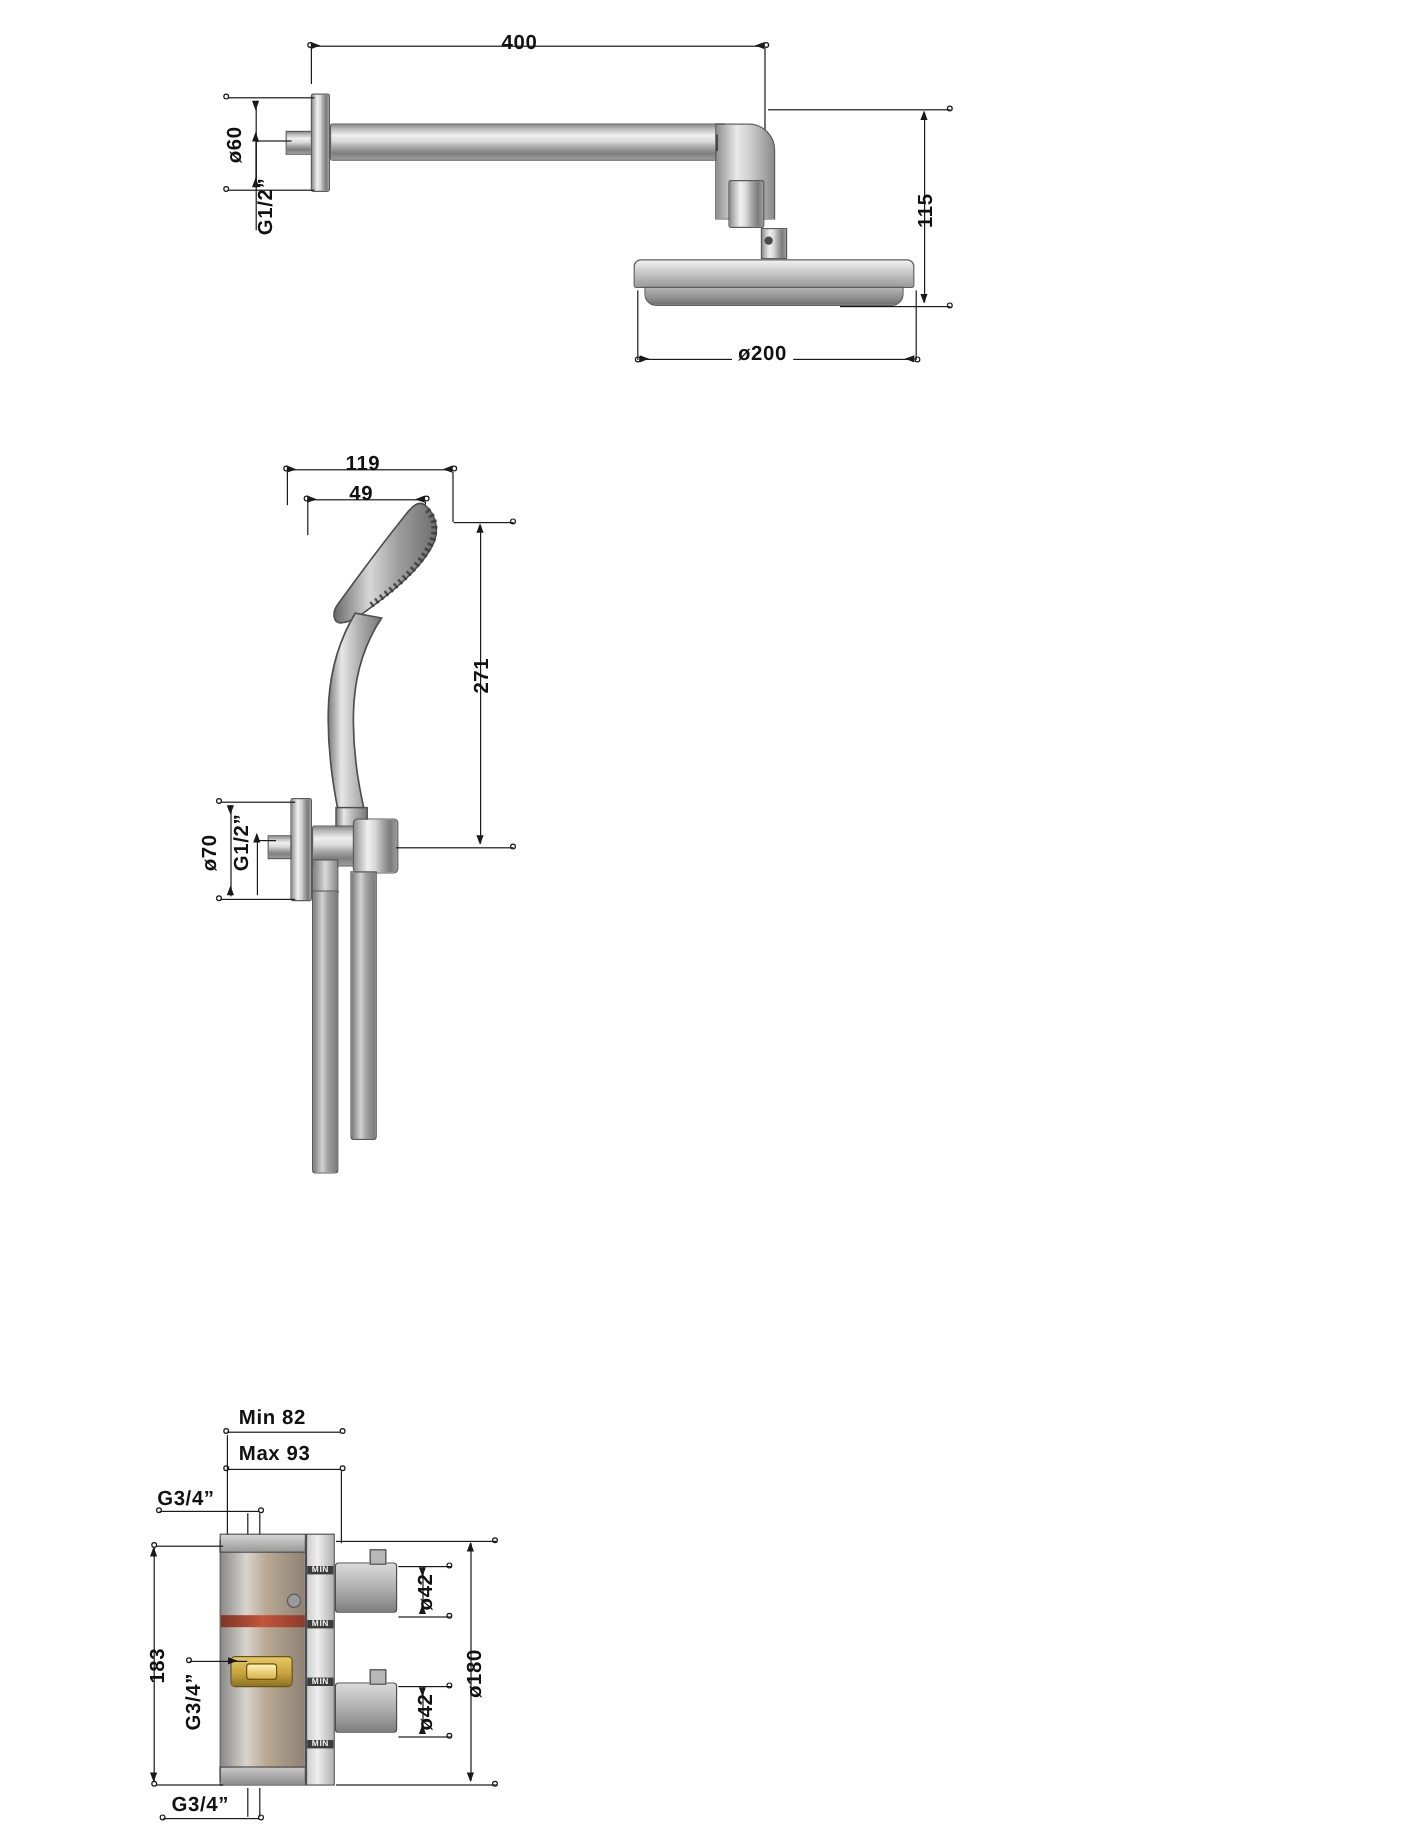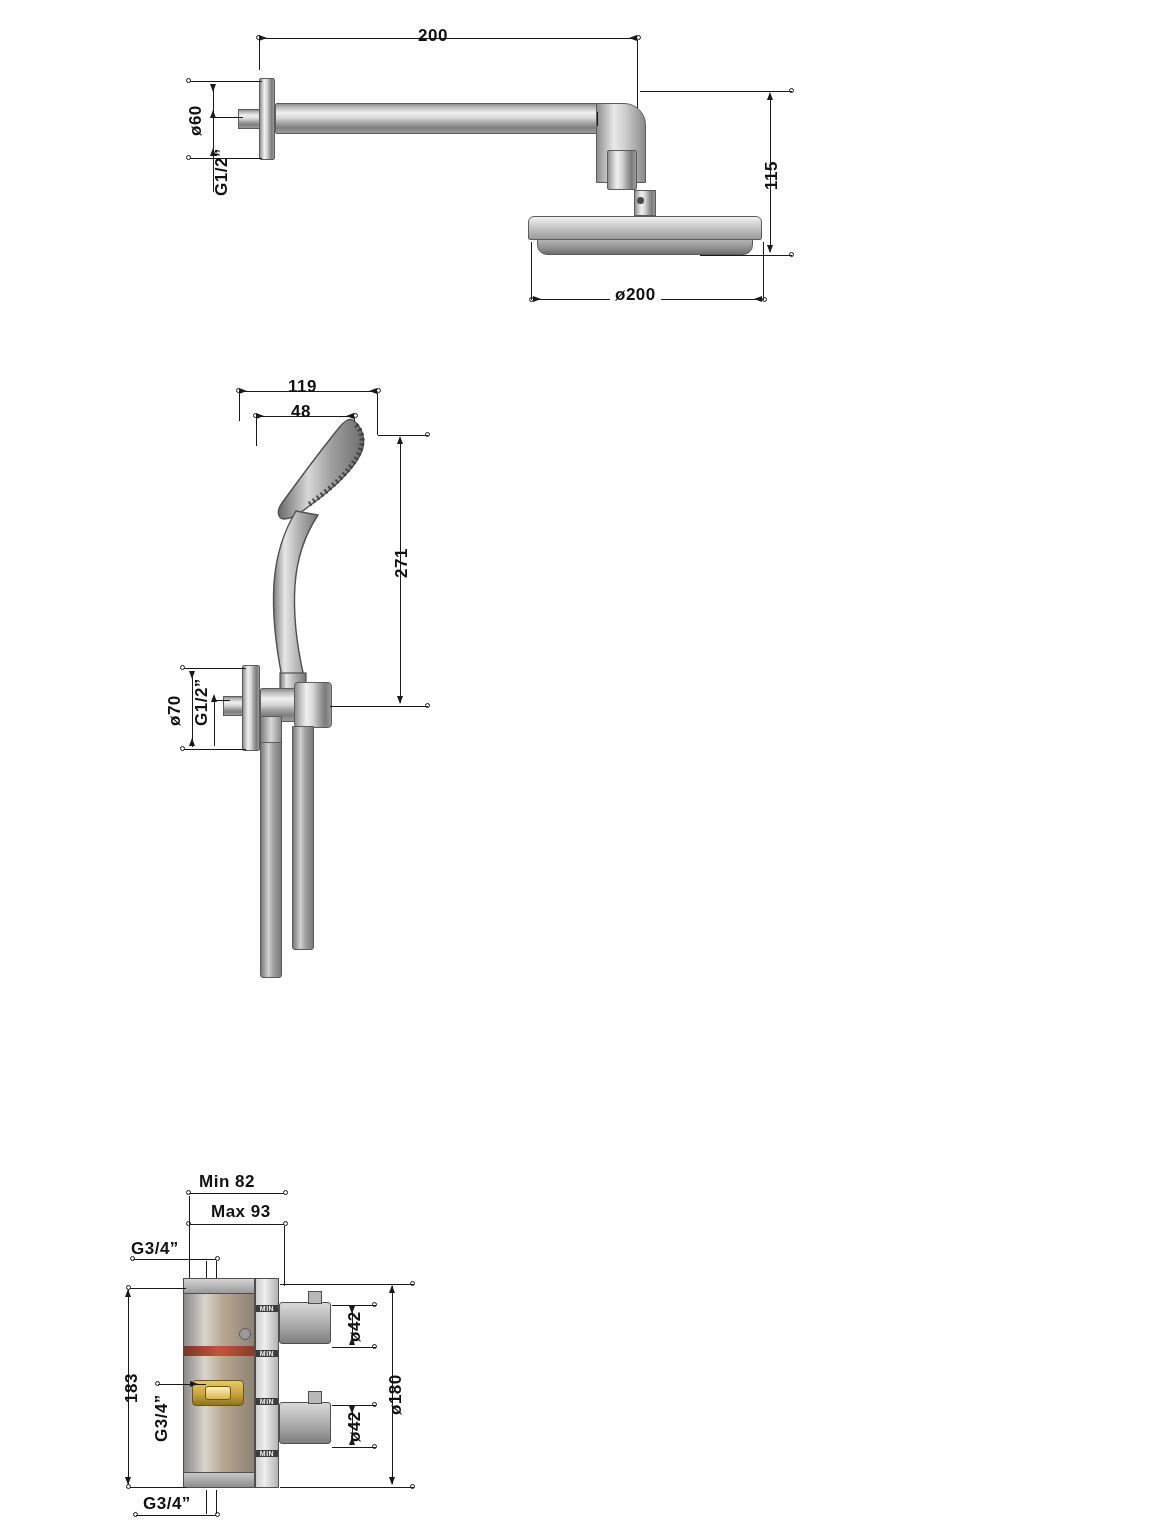--- a/index.html
+++ b/index.html
@@ -102,21 +102,21 @@
 
 <div class="sheet">
 
   <div class="fig" style="left:0; top:0; width:1168px; height:340px;">
 
     <div class="dot" style="left:256px; top:35px;"></div>
     <div class="dot" style="left:636px; top:35px;"></div>
     <div class="dimline h" style="left:259px; top:38px; width:378px;"></div>
     <div class="arrow right" style="left:259px; top:35px;"></div>
     <div class="arrow left" style="left:629px; top:35px;"></div>
-    <div class="label" style="left:418px; top:26px;">200</div>
+    <div class="label" style="left:418px; top:26px;">400</div>
 
     <div class="ext v" style="left:259px; top:40px; height:30px;"></div>
     <div class="ext v" style="left:637px; top:40px; height:80px;"></div>
 
     <div class="metal-v" style="position:absolute; left:259px; top:78px; width:16px; height:82px; border-radius:2px;"></div>
 
     <div class="metal-h" style="position:absolute; left:238px; top:109px; width:22px; height:20px;"></div>
 
     <div class="metal-h" style="position:absolute; left:275px; top:103px; width:330px; height:31px; border-radius:2px;"></div>
 
@@ -179,21 +179,21 @@
     <div class="arrow left" style="left:369px; top:28px;"></div>
     <div class="label" style="left:288px; top:17px;">119</div>
     <div class="ext v" style="left:239px; top:33px; height:28px;"></div>
     <div class="ext v" style="left:377px; top:33px; height:42px;"></div>
 
     <div class="dot" style="left:253px; top:53px;"></div>
     <div class="dot" style="left:353px; top:53px;"></div>
     <div class="dimline h" style="left:256px; top:56px; width:98px;"></div>
     <div class="arrow right" style="left:256px; top:53px;"></div>
     <div class="arrow left" style="left:346px; top:53px;"></div>
-    <div class="label" style="left:291px; top:42px;">48</div>
+    <div class="label" style="left:291px; top:42px;">49</div>
     <div class="ext v" style="left:256px; top:58px; height:28px;"></div>
     <div class="ext v" style="left:354px; top:58px; height:20px;"></div>
 
     <svg style="position:absolute; left:250px; top:55px; width:160px; height:320px;" viewBox="0 0 160 320">
       <defs>
         <linearGradient id="hsFace" x1="0" y1="0" x2="1" y2="0">
           <stop offset="0%" stop-color="#6a6a6a"></stop>
           <stop offset="35%" stop-color="#d7d7d7"></stop>
           <stop offset="62%" stop-color="#9f9f9f"></stop>
           <stop offset="100%" stop-color="#6e6e6e"></stop>
@@ -254,21 +254,21 @@
     <div class="label rot" style="left:192px; top:366px;">G1/2”</div>
     <div class="ext h" style="left:214px; top:340px; width:16px;"></div>
   </div>
 
   <div class="fig" style="left:0; top:1150px; width:1168px; height:376px;">
 
     <div class="dot" style="left:186px; top:40px;"></div>
     <div class="dot" style="left:283px; top:40px;"></div>
     <div class="dimline h" style="left:189px; top:43px; width:95px;"></div>
     <div class="label" style="left:199px; top:22px;">Min  82</div>
-    <div class="label" style="left:199px; top:52px;margin-left:12px;">Max 93</div>
+    <div class="label" style="left:199px; top:52px;">Max 93</div>
     <div class="dimline h" style="left:189px; top:74px; width:95px;"></div>
     <div class="dot" style="left:186px; top:71px;"></div>
     <div class="dot" style="left:283px; top:71px;"></div>
     <div class="ext v" style="left:189px; top:46px; height:90px;"></div>
     <div class="ext v" style="left:284px; top:76px; height:60px;"></div>
 
     <div class="dot" style="left:130px; top:106px;"></div>
     <div class="dot" style="left:215px; top:106px;"></div>
     <div class="dimline h" style="left:133px; top:109px; width:83px;"></div>
     <div class="label" style="left:131px; top:89px;">G3/4”</div>

